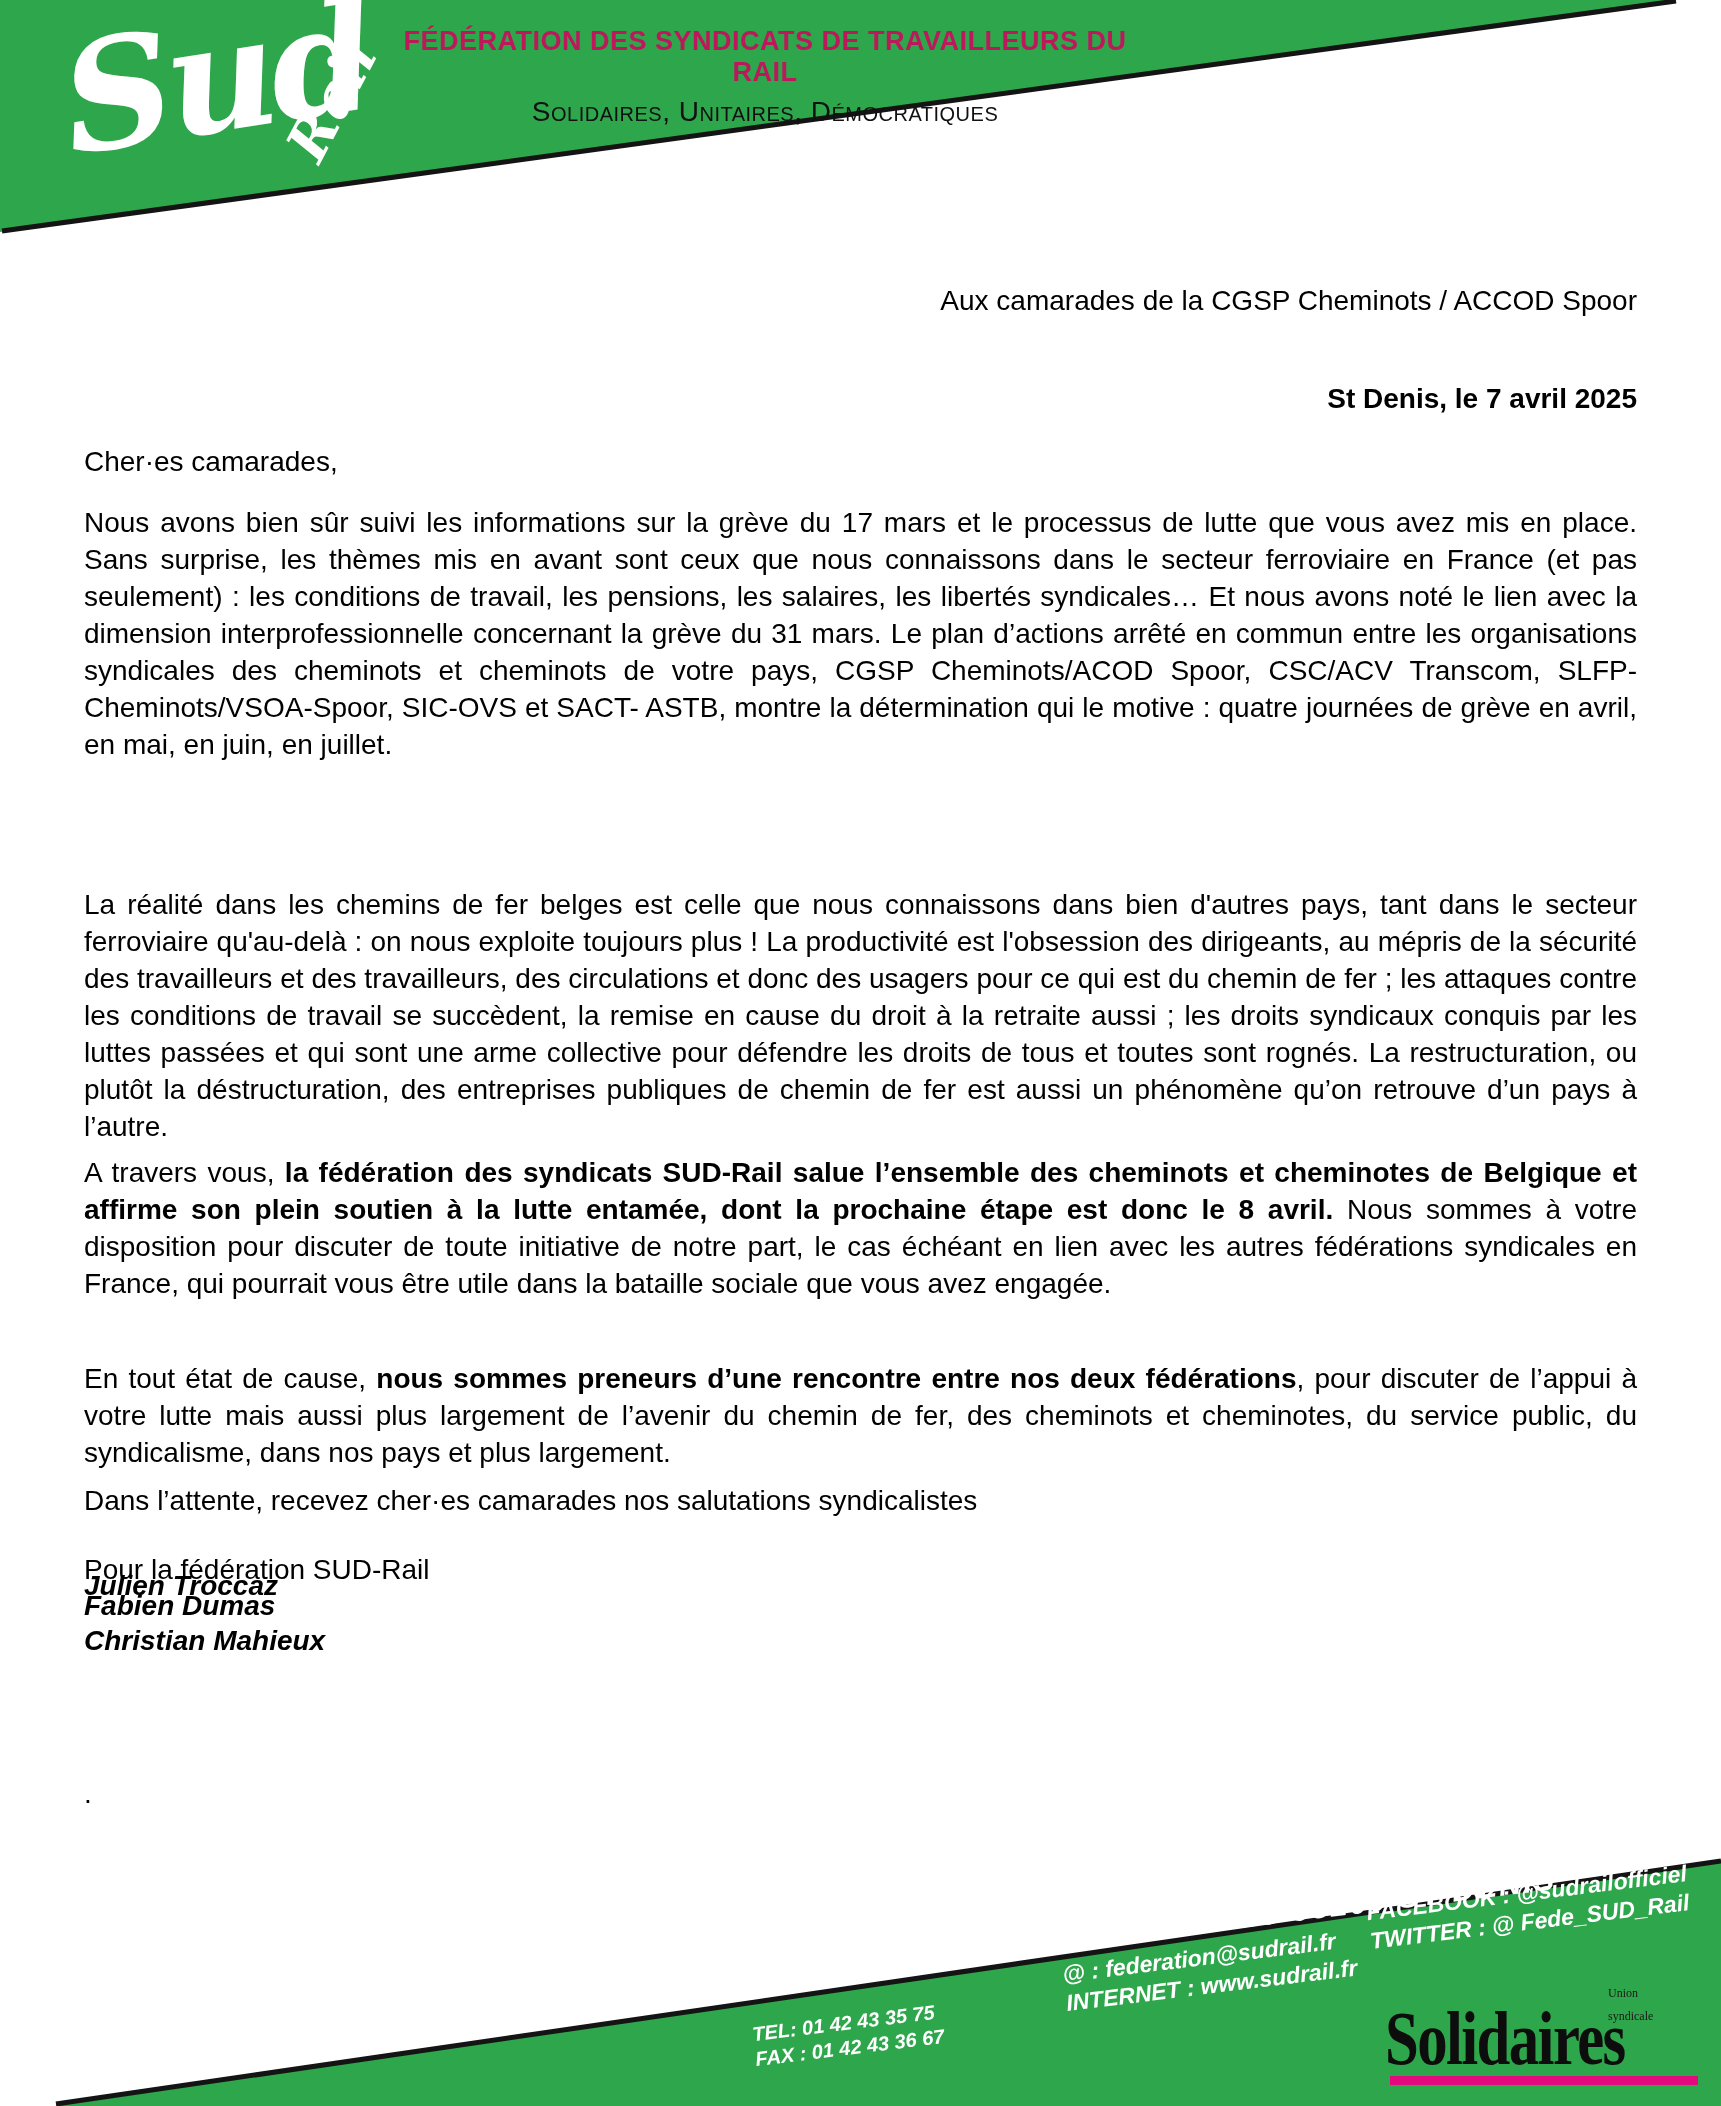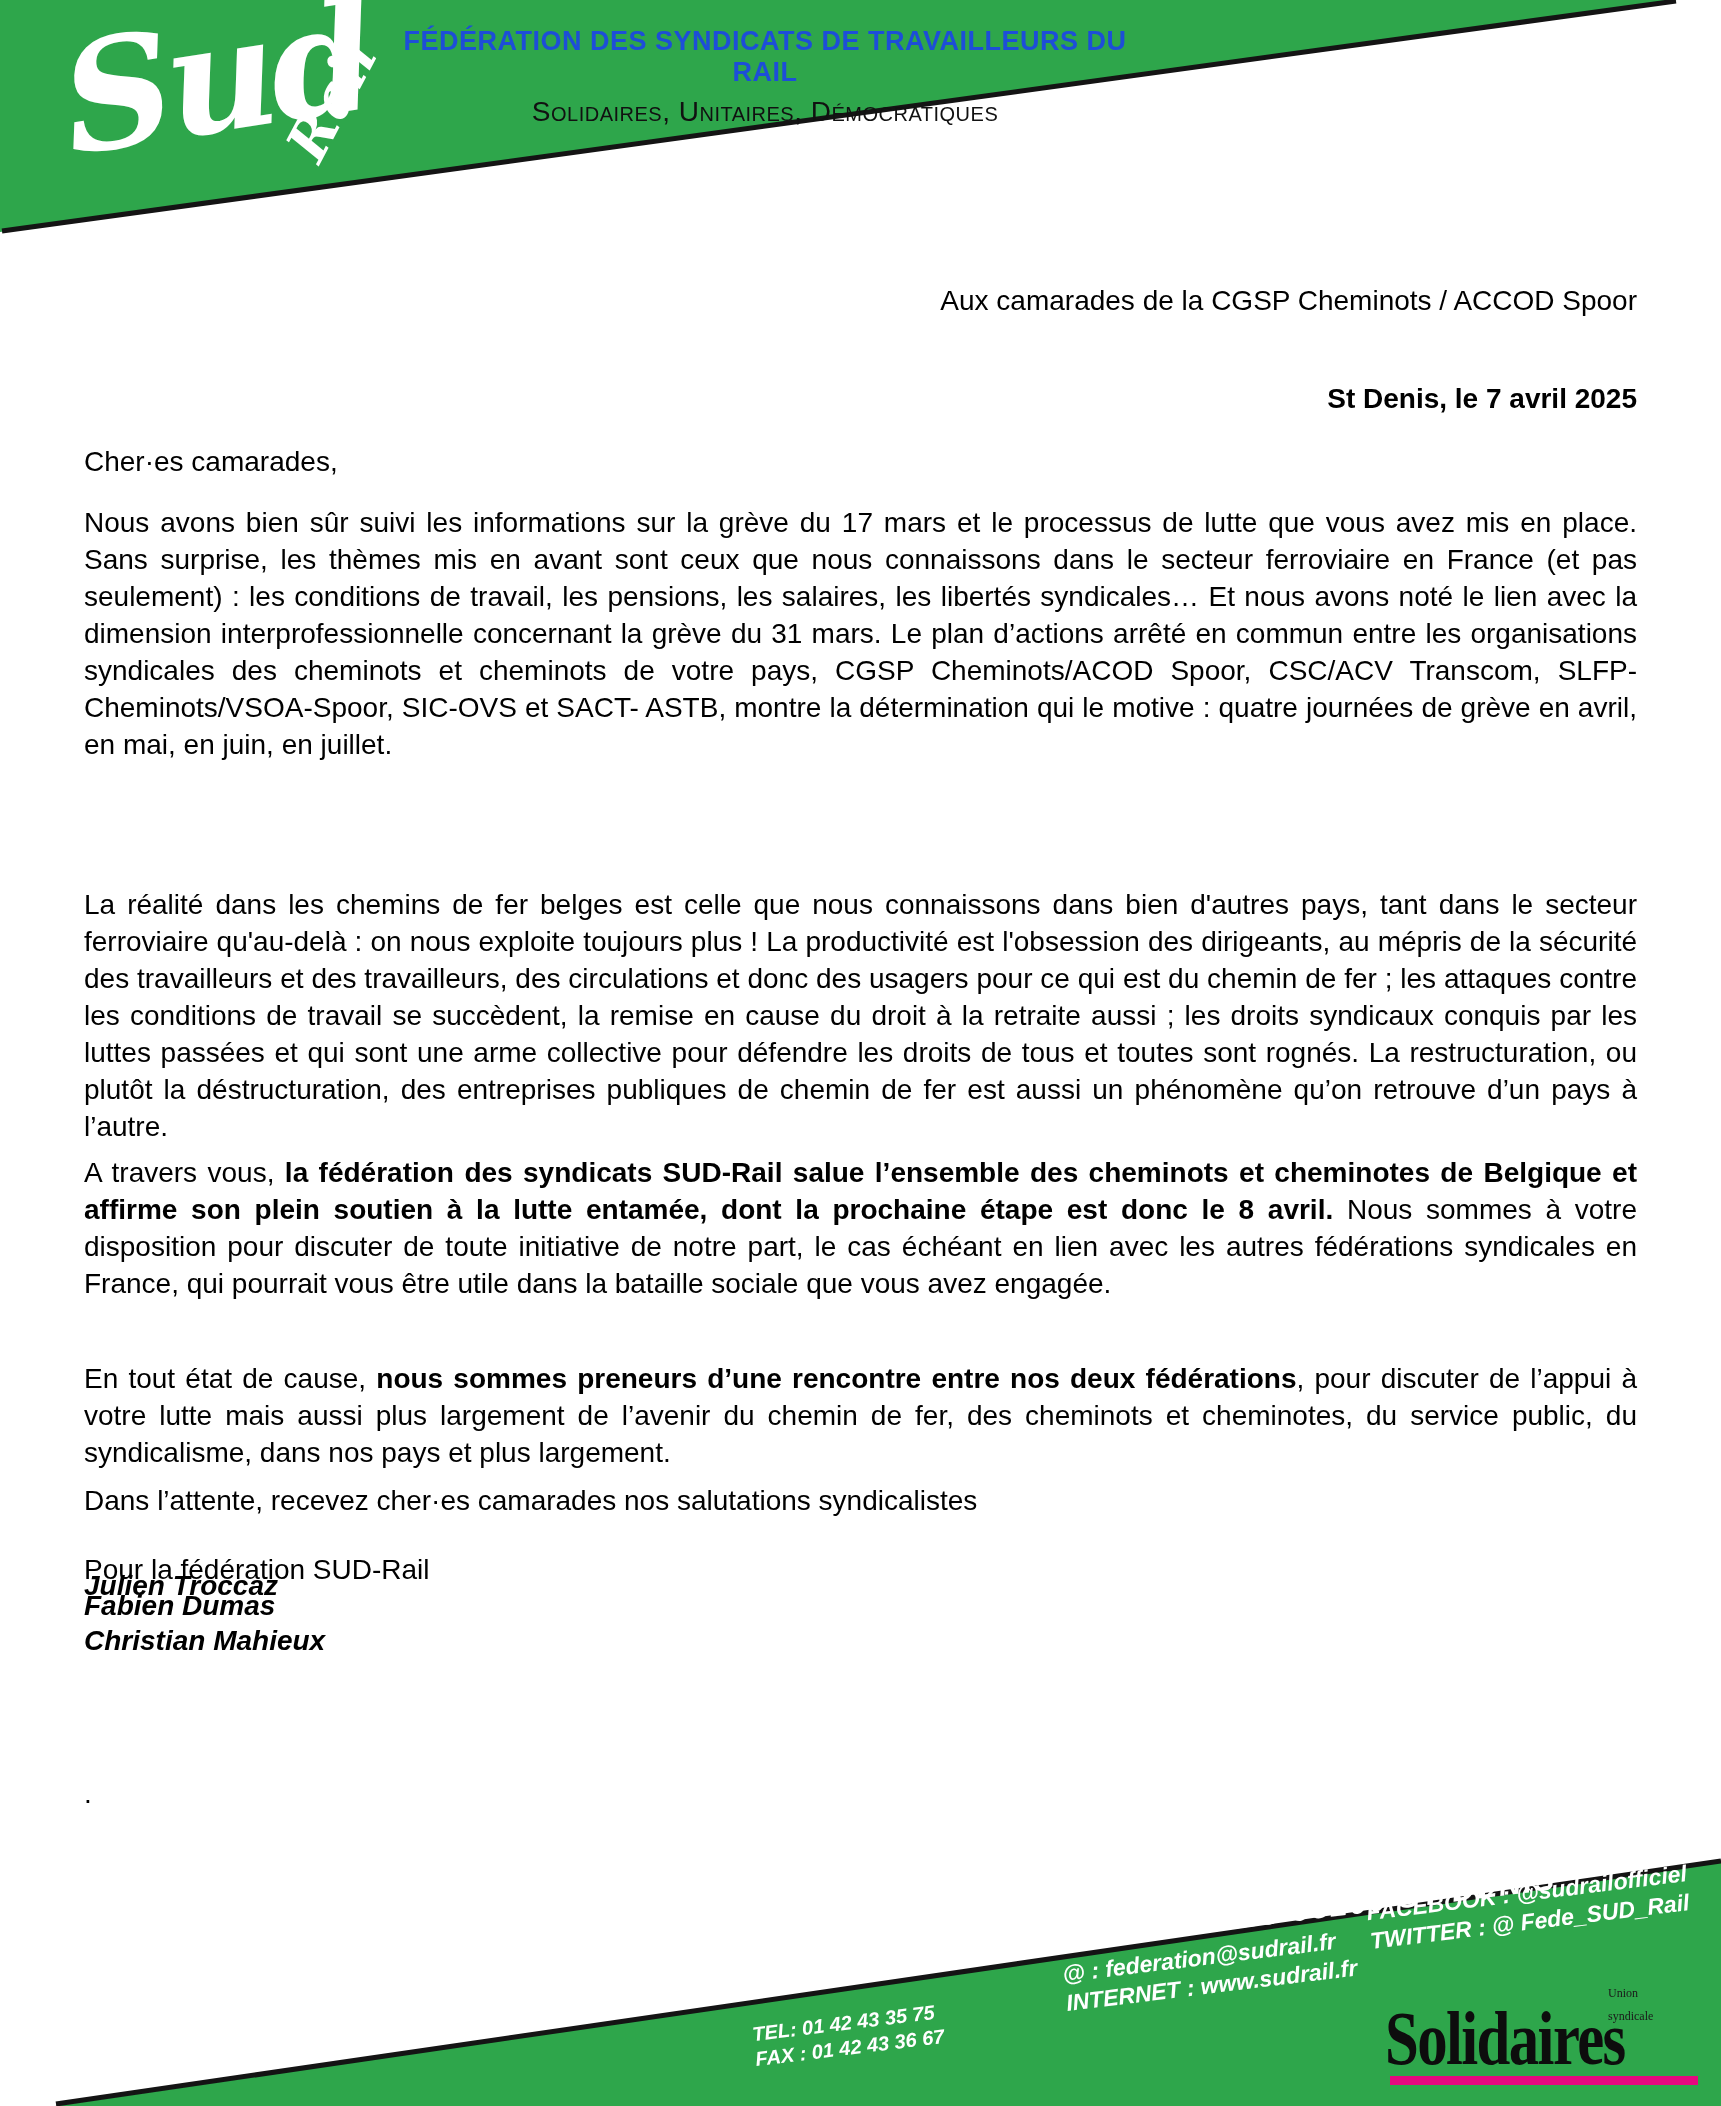--- a/index.html
+++ b/index.html
@@ -14,21 +14,21 @@
     position:absolute;left:62px;top:2px;font-family:"DejaVu Serif",serif;
     font-style:italic;font-weight:bold;font-size:152px;color:#fff;
     transform:rotate(-9deg);letter-spacing:-6px;line-height:1;
   }
   .logo-rail{
     position:absolute;left:268px;top:72px;font-family:"DejaVu Serif",serif;
     font-style:italic;font-weight:bold;font-size:56px;color:#fff;
     transform:rotate(-62deg);letter-spacing:0px;line-height:1;
   }
   .head-titles{position:absolute;left:395px;top:26px;width:740px;text-align:center;}
-  .head-line1{font-size:27px;font-weight:bold;color:#1d4ed8;letter-spacing:.5px;}
+  .head-line1{font-size:27px;font-weight:bold;color:#be185d;letter-spacing:.5px;}
   .head-line2{font-size:28px;font-weight:normal;color:#111;font-variant:small-caps;margin-top:8px;letter-spacing:.5px;}
   
   .lb{position:absolute;left:84px;width:1553px;font-size:28px;line-height:37px;}
   .right{text-align:right;}
   .just{text-align:justify;}
   .seg-b{font-weight:bold;}
   .sig{font-weight:bold;font-style:italic;line-height:35px;}
   
   .f-rot{position:absolute;color:#fff;font-weight:bold;transform:rotate(-7deg);transform-origin:left bottom;white-space:nowrap;}
   .f-address{left:393px;top:2004px;font-size:31px;letter-spacing:2px;font-style:italic;}

